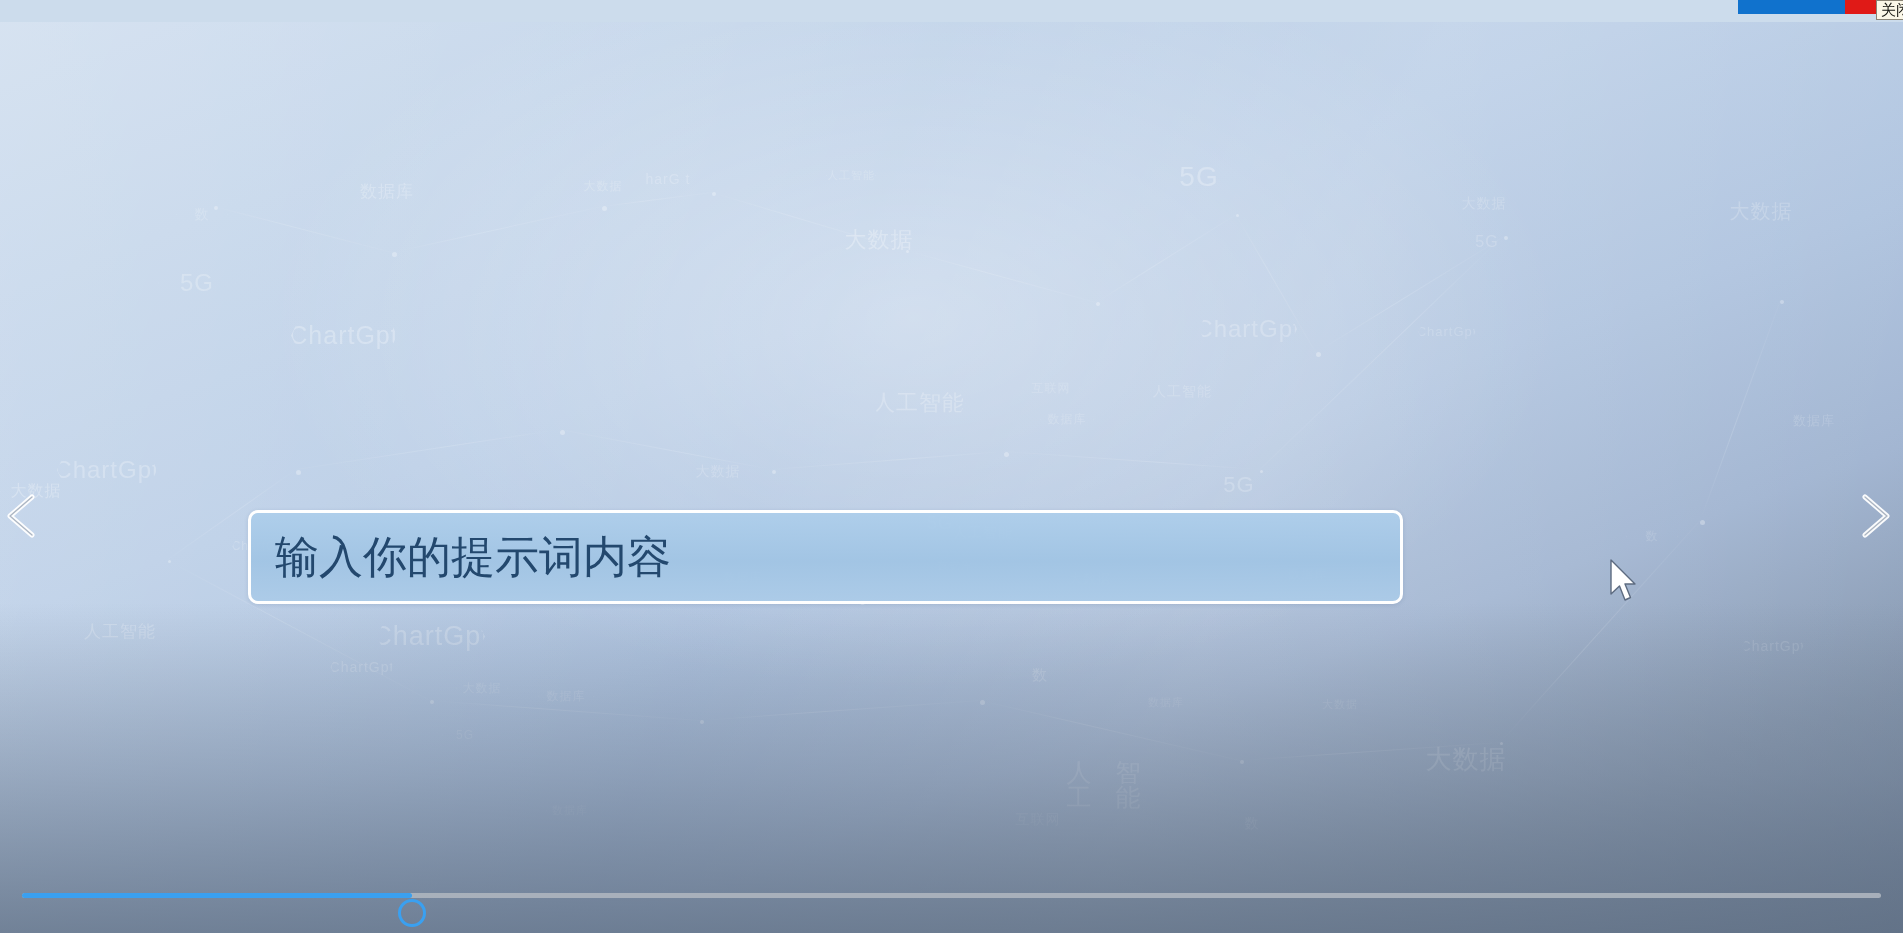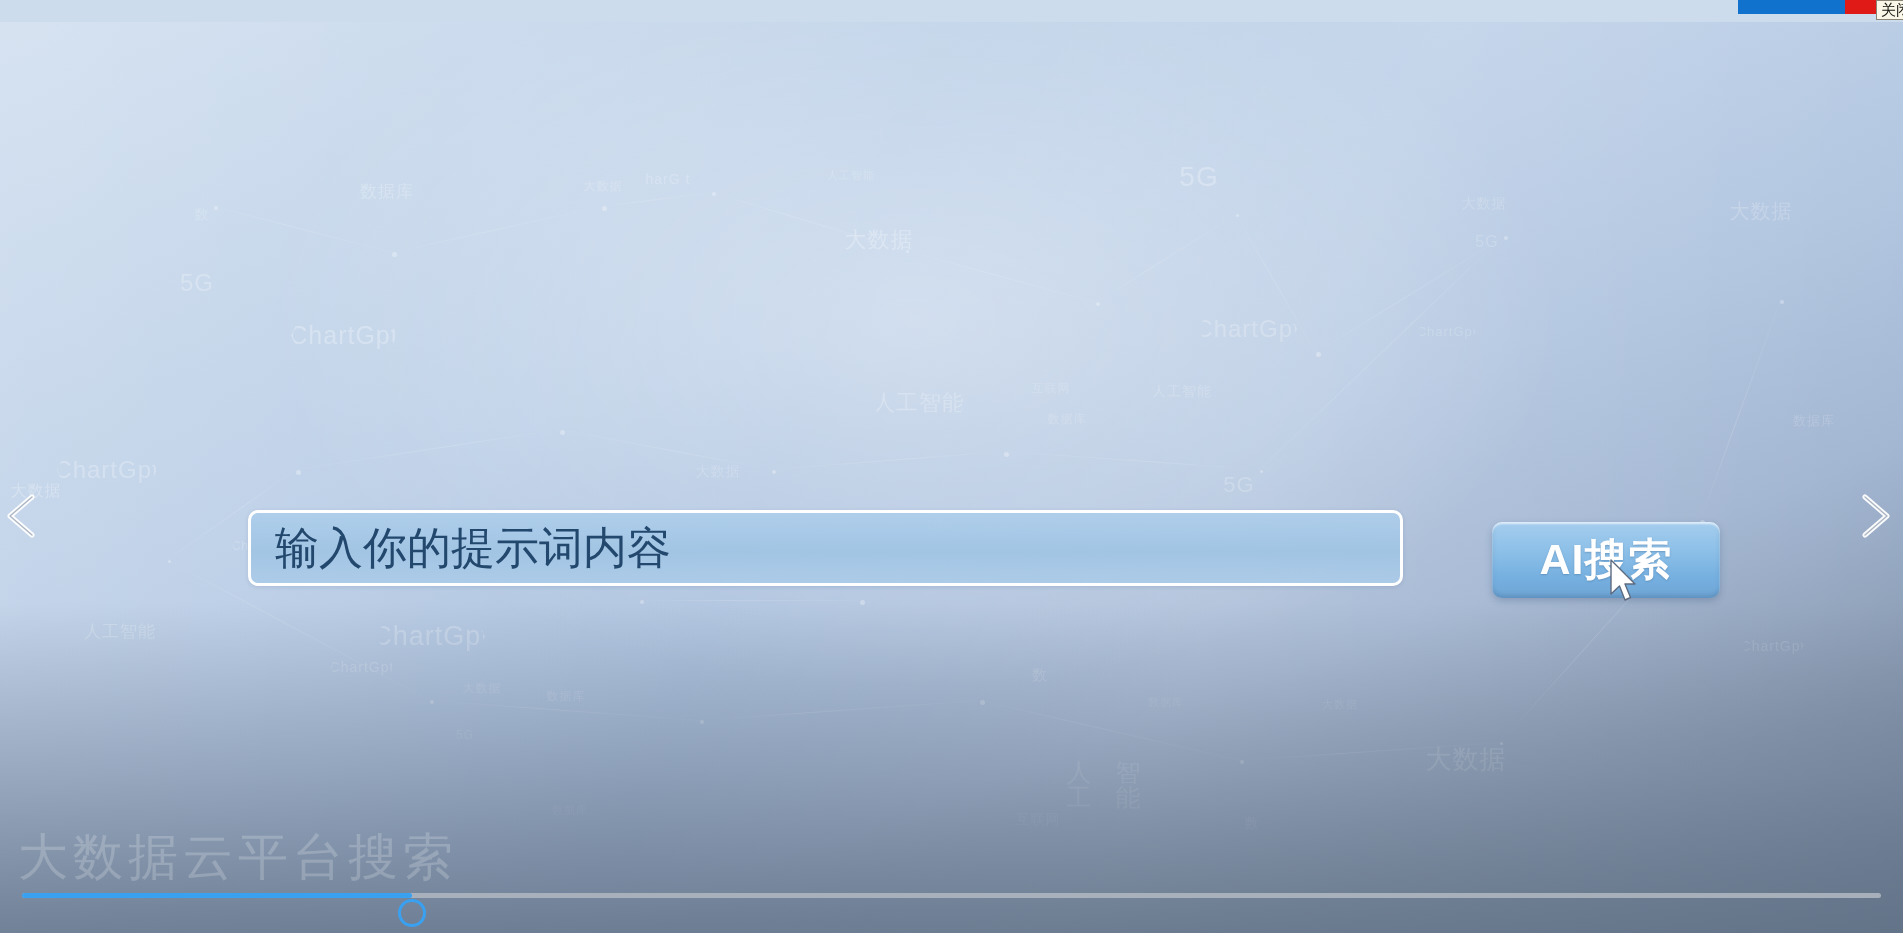--- a/index.html
+++ b/index.html
@@ -154,21 +154,21 @@
     left: 0;
     width: 1903px;
     height: 82px;
     z-index: 30;
   }
   .search-input {
     position: absolute;
     left: 248px;
     top: 0;
     width: 1155px;
-    height: 76px;
+    height: 94px;
     box-sizing: border-box;
     border: 3px solid #ffffff;
     border-radius: 10px;
     background: linear-gradient(180deg, rgba(173,206,235,0.92) 0%, rgba(160,196,228,0.92) 55%, rgba(171,203,232,0.92) 100%);
     color: #23486e;
     font-size: 44px;
     font-family: "Liberation Sans", sans-serif;
     padding: 0 24px;
     outline: none;
     box-shadow: 0 1px 4px rgba(40,70,110,0.14);
@@ -462,26 +462,24 @@
       <div class="line" style="left: 700px; top: 720px; width: 280.713px; transform: rotate(-0.0713074rad); opacity: 0.45;"></div>
       <div class="line" style="left: 980px; top: 700px; width: 266.833px; transform: rotate(0.226799rad); opacity: 0.45;"></div>
       <div class="line" style="left: 1240px; top: 760px; width: 260.622px; transform: rotate(-0.0691204rad); opacity: 0.45;"></div>
       <div class="line" style="left: 1500px; top: 742px; width: 298.804px; transform: rotate(-0.837484rad); opacity: 0.45;"></div>
       <div class="line" style="left: 1700px; top: 520px; width: 234.094px; transform: rotate(-1.22203rad); opacity: 0.45;"></div>
       <div class="line" style="left: 640px; top: 600px; width: 220px; transform: rotate(0rad); opacity: 0.45;"></div>
     </div>
   <div class="bg-sheen"></div>
   <div class="bg-bottomfade"></div>
 
-  <div class="watermark">大数据云平台搜索</div>
 
 
   <div class="search-row">
     <input class="search-input" type="text" placeholder="输入你的提示词内容" style="">
-    <button class="search-btn">AI搜索</button>
   </div>
 
   <div class="arrow left">
     <svg viewBox="0 0 52 58" aria-hidden="true">
       <polyline points="36,10 14,29 36,48" fill="none" stroke="#ffffff" stroke-width="5" stroke-linecap="round" stroke-linejoin="round" opacity="0.95"></polyline>
       <polyline points="36,10 14,29 36,48" fill="none" stroke="#6b7b92" stroke-width="1.4" stroke-linecap="round" stroke-linejoin="round" opacity="0.55"></polyline>
     </svg>
   </div>
   <div class="arrow right">
     <svg viewBox="0 0 52 58" aria-hidden="true">

